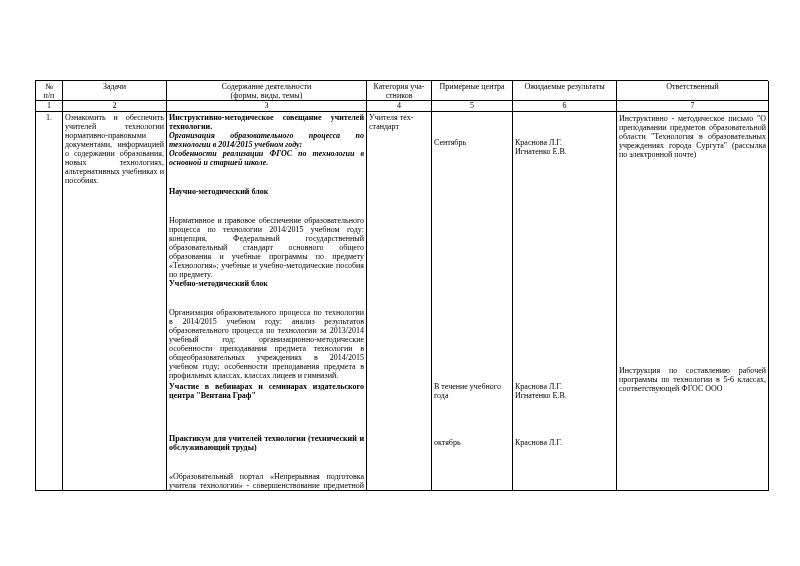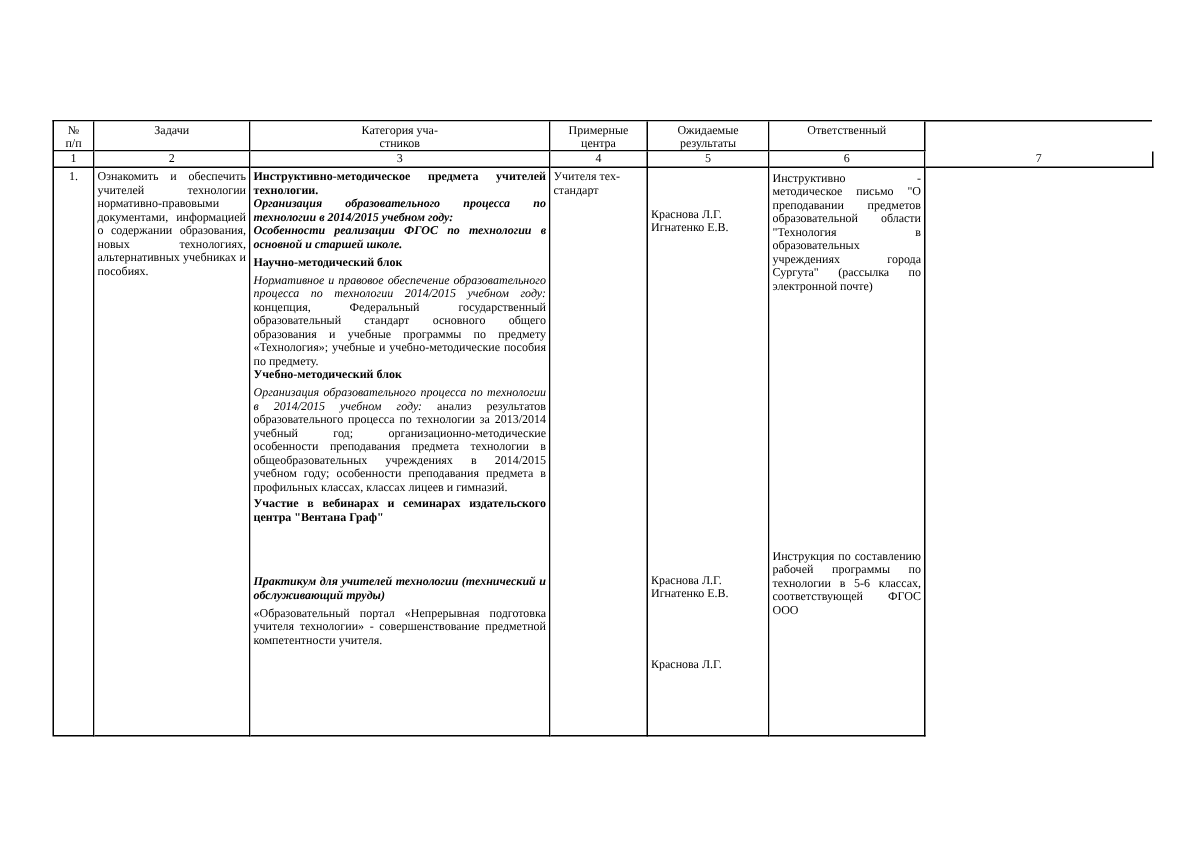--- a/index.html
+++ b/index.html
@@ -23,37 +23,39 @@
     background:#fff;
   }
   .head .td { height:20px; text-align:center; }
   .nums .td { height:11px; padding:0 2px; text-align:center; }
   .body-row .td { height:379px; }
   .pre { white-space:pre-line; }
   .just { text-align:justify; }
   .center { text-align:center; }
   .b { font-weight:bold; }
   .bi { font-weight:bold; font-style:italic; }
-  .i { font-style:italic; }
-  .mt3 { margin-top:3px; }
+  .i { }
+  .mt3 { margin-top:20px; }
   .mt8 { margin-top:0; }
   .mt14 { margin-top:2px; }
-  .mt34 { margin-top:34px;font-style:italic; }
+  .mt34 { margin-top:34px; }
   .abs { position:absolute; left:2px; right:2px; }
 </style>
 </head>
 <body>
 
 <div class="page">
   <div class="doc-table">
 
     <div class="tr head">
       <div class="td pre">№
 п/п</div>
       <div class="td">Задачи</div>
+      <div class="td pre">Содержание деятельности
+(формы, виды, темы)</div>
       <div class="td pre">Категория уча-
 стников</div>
       <div class="td">Примерные центра</div>
       <div class="td">Ожидаемые результаты</div>
       <div class="td">Ответственный</div>
     </div>
 
     <div class="tr nums">
       <div class="td">1</div>
       <div class="td">2</div>
@@ -68,37 +70,42 @@
 
       <div class="td center">
         <span>1.</span>
       </div>
 
       <div class="td just">
         <p>Ознакомить и обеспечить учителей технологии нормативно-правовыми документами, информацией о содержании образования, новых технологиях, альтернативных учебниках и пособиях.</p>
       </div>
 
       <div class="td just">
-        <p class="b">Инструктивно-методическое предмета учителей технологии.</p>
+        <p class="b">Инструктивно-методическое совещание учителей технологии.</p>
         <p class="bi">Организация образовательного процесса по технологии в 2014/2015 учебном году:</p>
         <p class="bi">Особенности реализации ФГОС по технологии в основной и старшей школе.</p>
         <p class="b mt3">Научно-методический блок</p>
         <p class="mt3"><span class="i">Нормативное и правовое обеспечение образовательного процесса по технологии 2014/2015 учебном году:</span><span> концепция, Федеральный государственный образовательный стандарт основного общего образования и учебные программы по предмету «Технология»; учебные и учебно-методические пособия по предмету.</span></p>
         <p class="b mt8">Учебно-методический блок</p>
         <p class="mt3"><span class="i">Организация образовательного процесса по технологии в 2014/2015 учебном году:</span><span> анализ результатов образовательного процесса по технологии за 2013/2014 учебный год; организационно-методические особенности преподавания предмета технологии в общеобразовательных учреждениях в 2014/2015 учебном году; особенности преподавания предмета в профильных классах, классах лицеев и гимназий.</span></p>
         <p class="b mt14">Участие в вебинарах и семинарах издательского центра "Вентана Граф"</p>
         <p class="b mt34">Практикум для учителей технологии (технический и обслуживающий труды)</p>
         <p class="mt3">«Образовательный портал «Непрерывная подготовка учителя технологии» - совершенствование предметной компетентности учителя.</p>
       </div>
 
       <div class="td">
         <p class="pre">Учителя тех-
 стандарт</p>
       </div>
 
+      <div class="td">
+        <div class="abs" style="top:26px">Сентябрь</div>
+        <div class="abs" style="top:270px">В течение учебного года</div>
+        <div class="abs" style="top:326px">октябрь</div>
+      </div>
 
       <div class="td">
         <div class="abs" style="top:26px">
           <div>Краснова Л.Г.</div>
           <div>Игнатенко Е.В.</div>
         </div>
         <div class="abs" style="top:270px">
           <div>Краснова Л.Г.</div>
           <div>Игнатенко Е.В.</div>
         </div>

